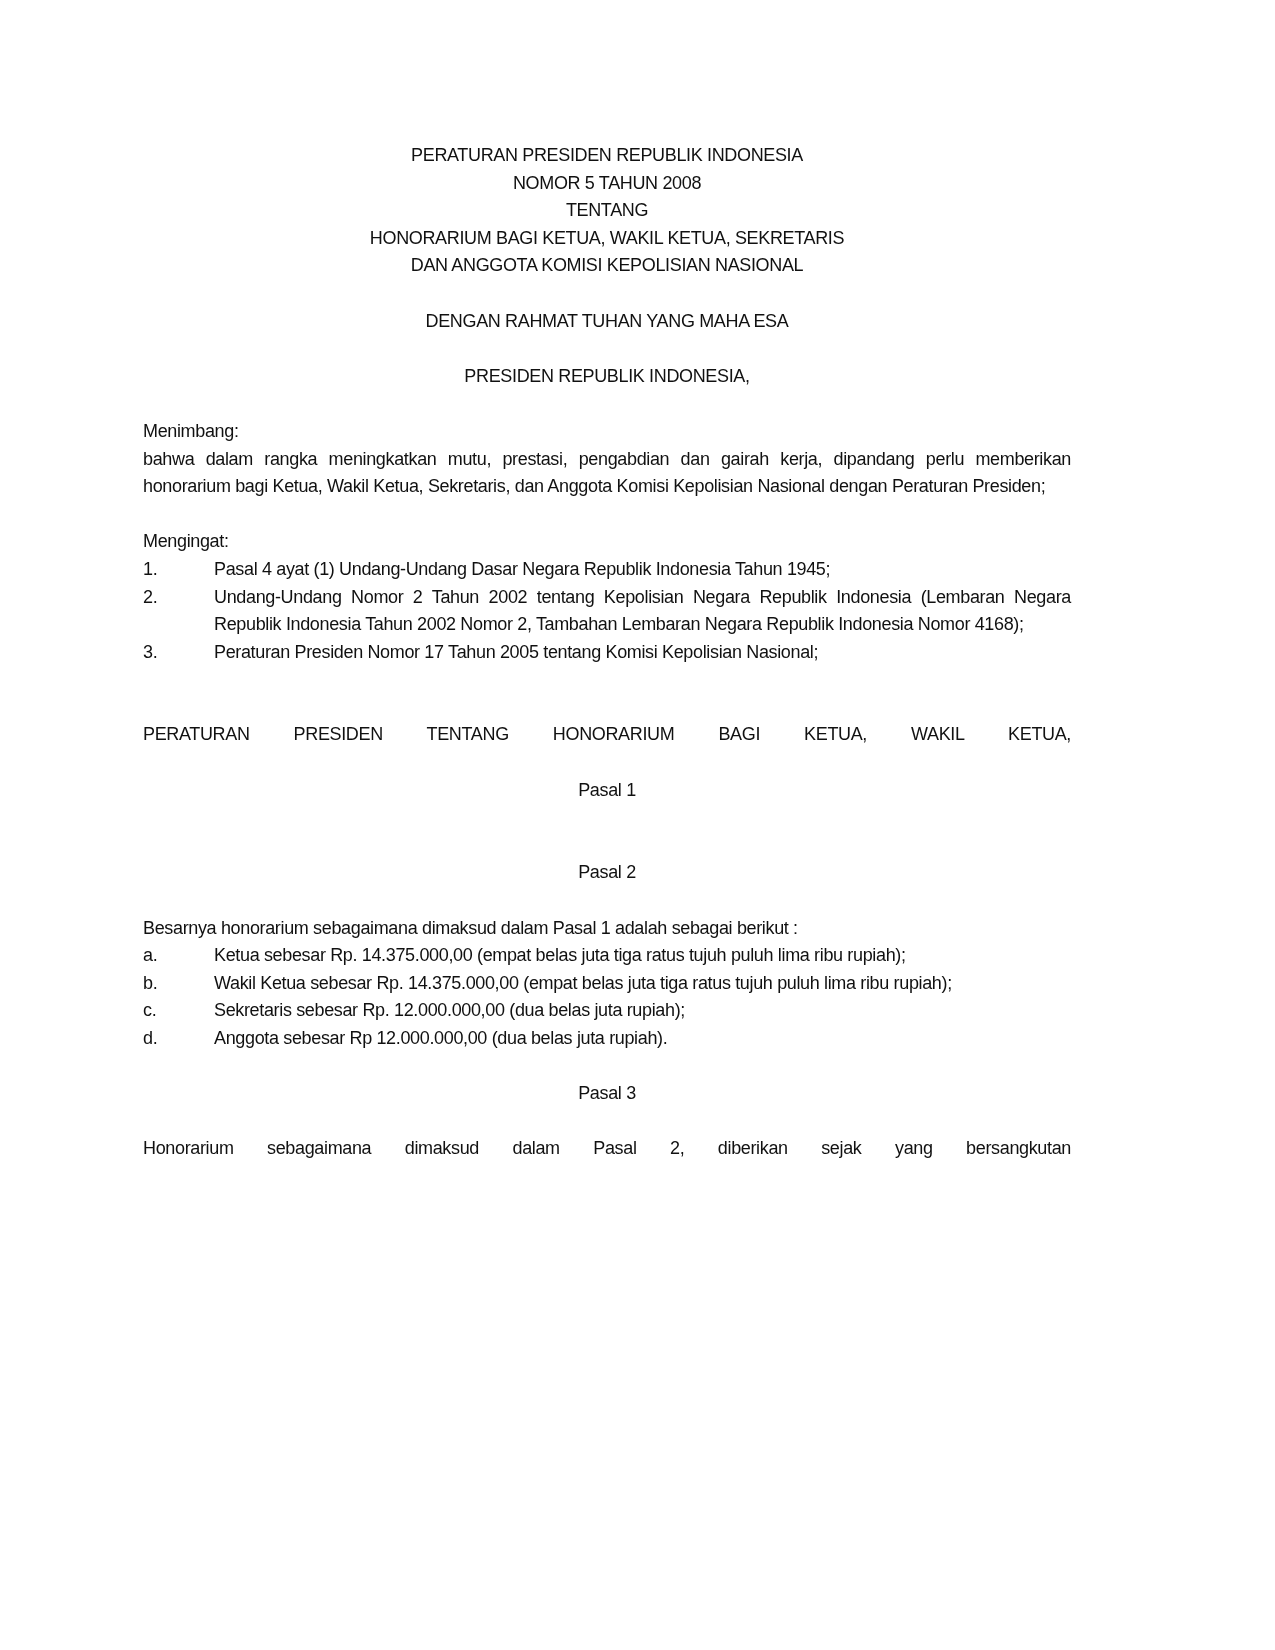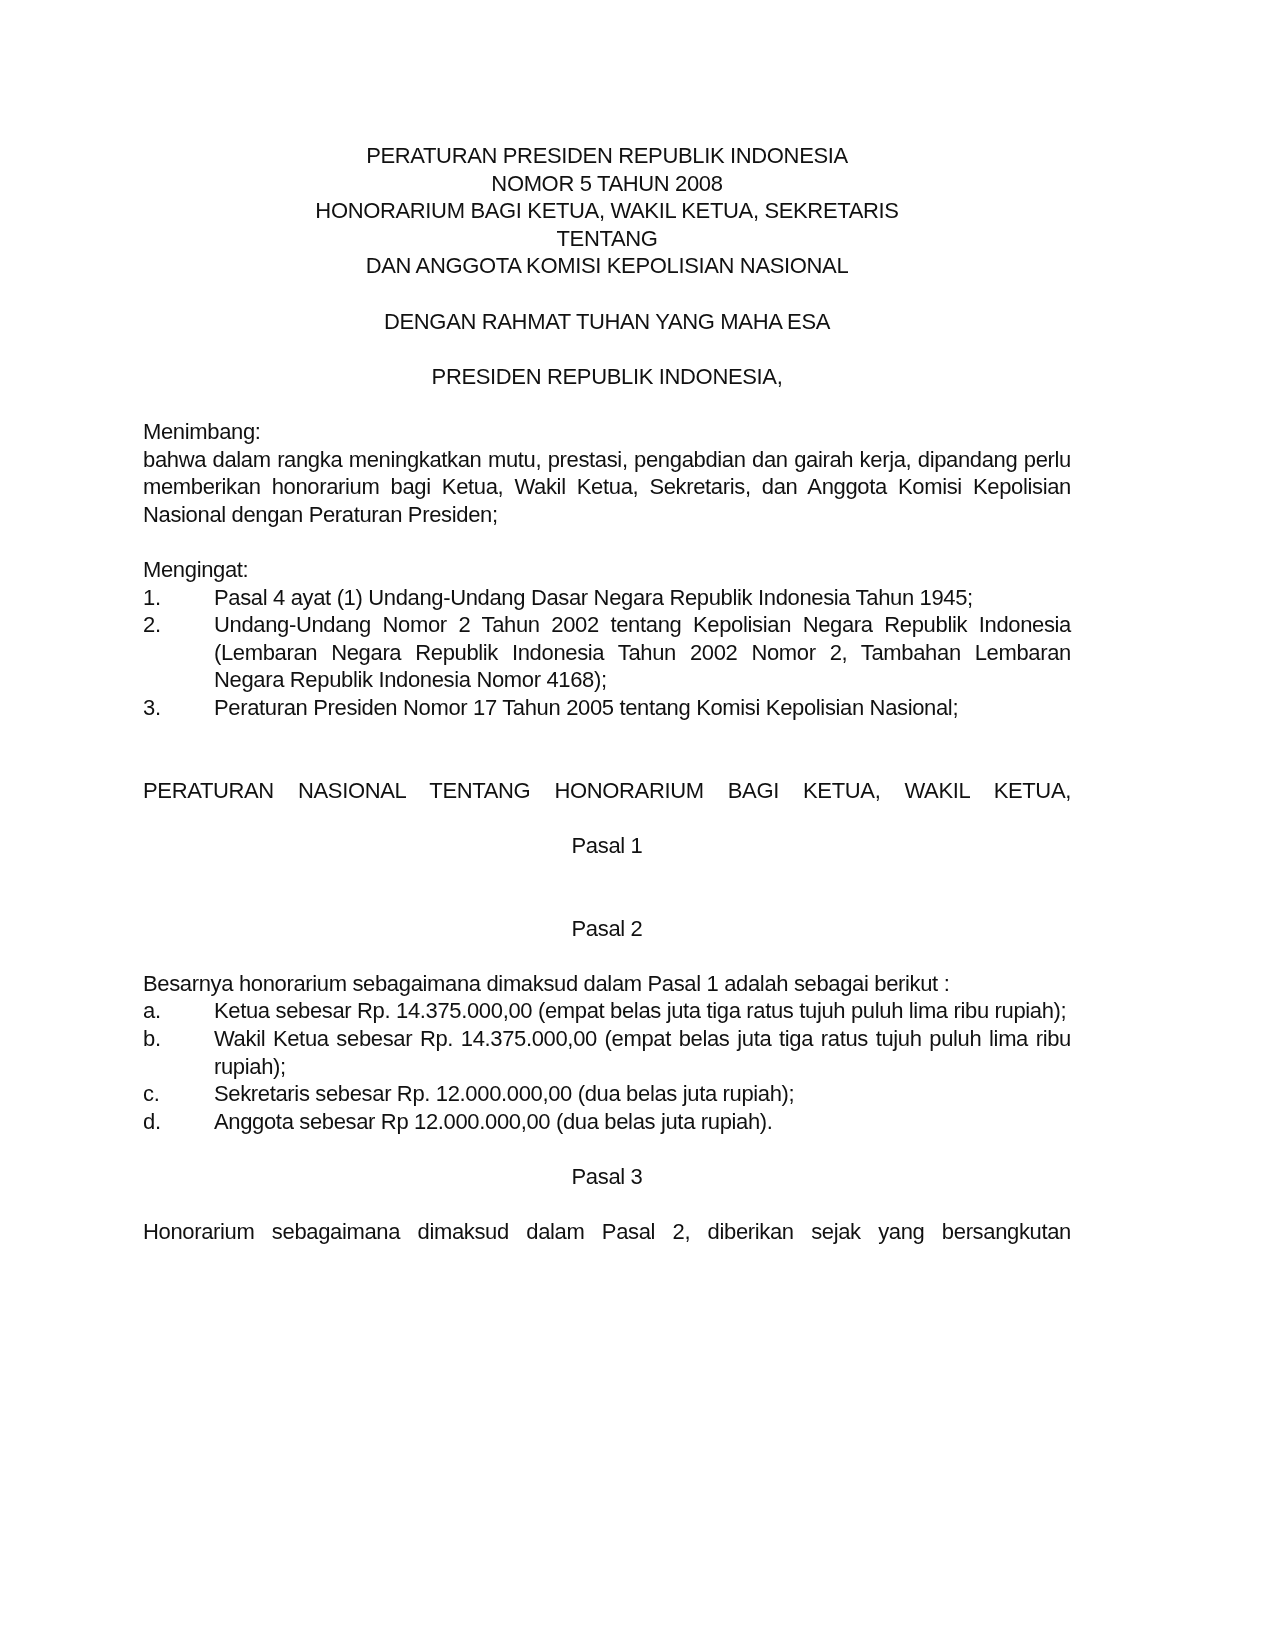--- a/index.html
+++ b/index.html
@@ -13,21 +13,21 @@
       position: relative;
       overflow: hidden;
       font-family: "Liberation Sans", sans-serif;
       color: #111111;
     }
     .page {
       position: absolute;
       left: 143px;
       top: 142px;
       width: 928px;
-      font-size: 22px;
+      font-size: 18px;
       line-height: 27.6px;
       letter-spacing: -0.35px;
     }
     .center { text-align: center; }
     .justify { text-align: justify; text-align-last: left; }
     .justify-full { text-align: justify; text-align-last: justify; }
     .gap { height: 27.6px; }
     .list-item {
       display: flex;
       align-items: flex-start;
@@ -43,22 +43,22 @@
     p, div { margin: 0; }
   </style>
 </head>
 <body>
 
 <div class="page">
 
   <div>
     <div class="center">PERATURAN PRESIDEN REPUBLIK INDONESIA</div>
     <div class="center">NOMOR 5 TAHUN 2008</div>
+    <div class="center">TENTANG</div>
     <div class="center">HONORARIUM BAGI KETUA, WAKIL KETUA, SEKRETARIS</div>
-    <div class="center">TENTANG</div>
     <div class="center">DAN ANGGOTA KOMISI KEPOLISIAN NASIONAL</div>
   </div>
 
   <div class="gap"></div>
   <div class="center">DENGAN RAHMAT TUHAN YANG MAHA ESA</div>
   <div class="gap"></div>
   <div class="center">PRESIDEN REPUBLIK INDONESIA,</div>
   <div class="gap"></div>
 
   <section>
@@ -81,21 +81,21 @@
     <div class="list-item">
       <span class="list-marker">3.</span>
       <span class="list-text">Peraturan Presiden Nomor 17 Tahun 2005 tentang Komisi Kepolisian Nasional;</span>
     </div>
   </section>
 
   <div class="gap"></div>
   <div class="gap"></div>
 
   <section>
-    <div class="justify-full">PERATURAN NASIONAL TENTANG HONORARIUM BAGI KETUA, WAKIL KETUA,</div>
+    <div class="justify-full">PERATURAN PRESIDEN TENTANG HONORARIUM BAGI KETUA, WAKIL KETUA,</div>
   </section>
 
   <div class="gap"></div>
   <div class="center">Pasal 1</div>
   <div class="gap"></div>
 
   <div class="gap"></div>
   <div class="center">Pasal 2</div>
   <div class="gap"></div>
   <section>

